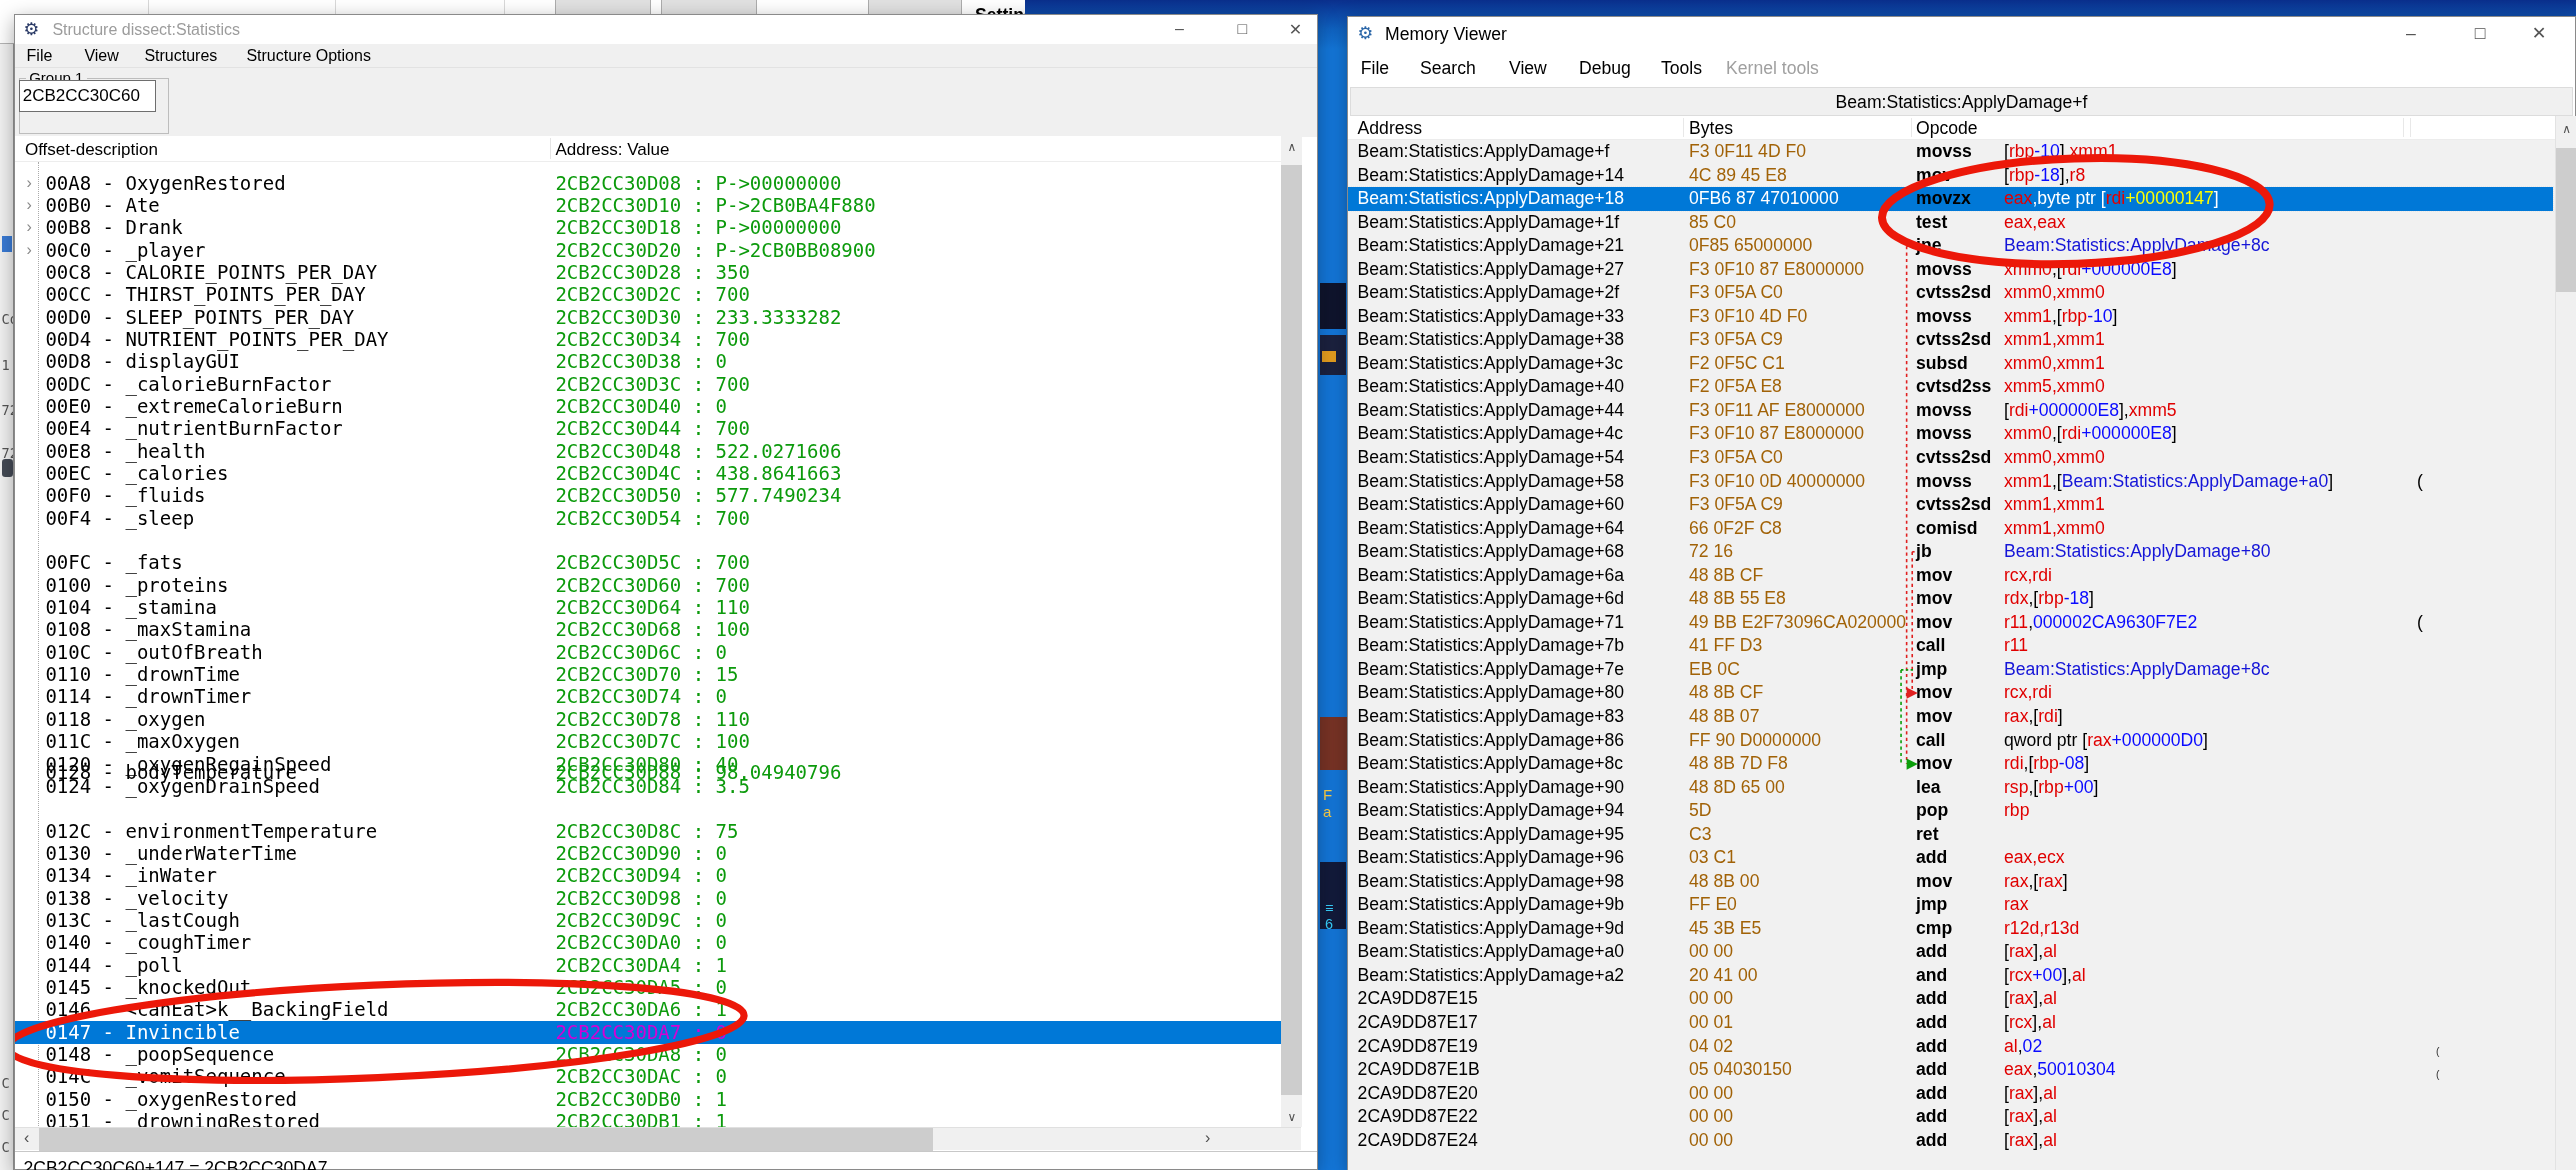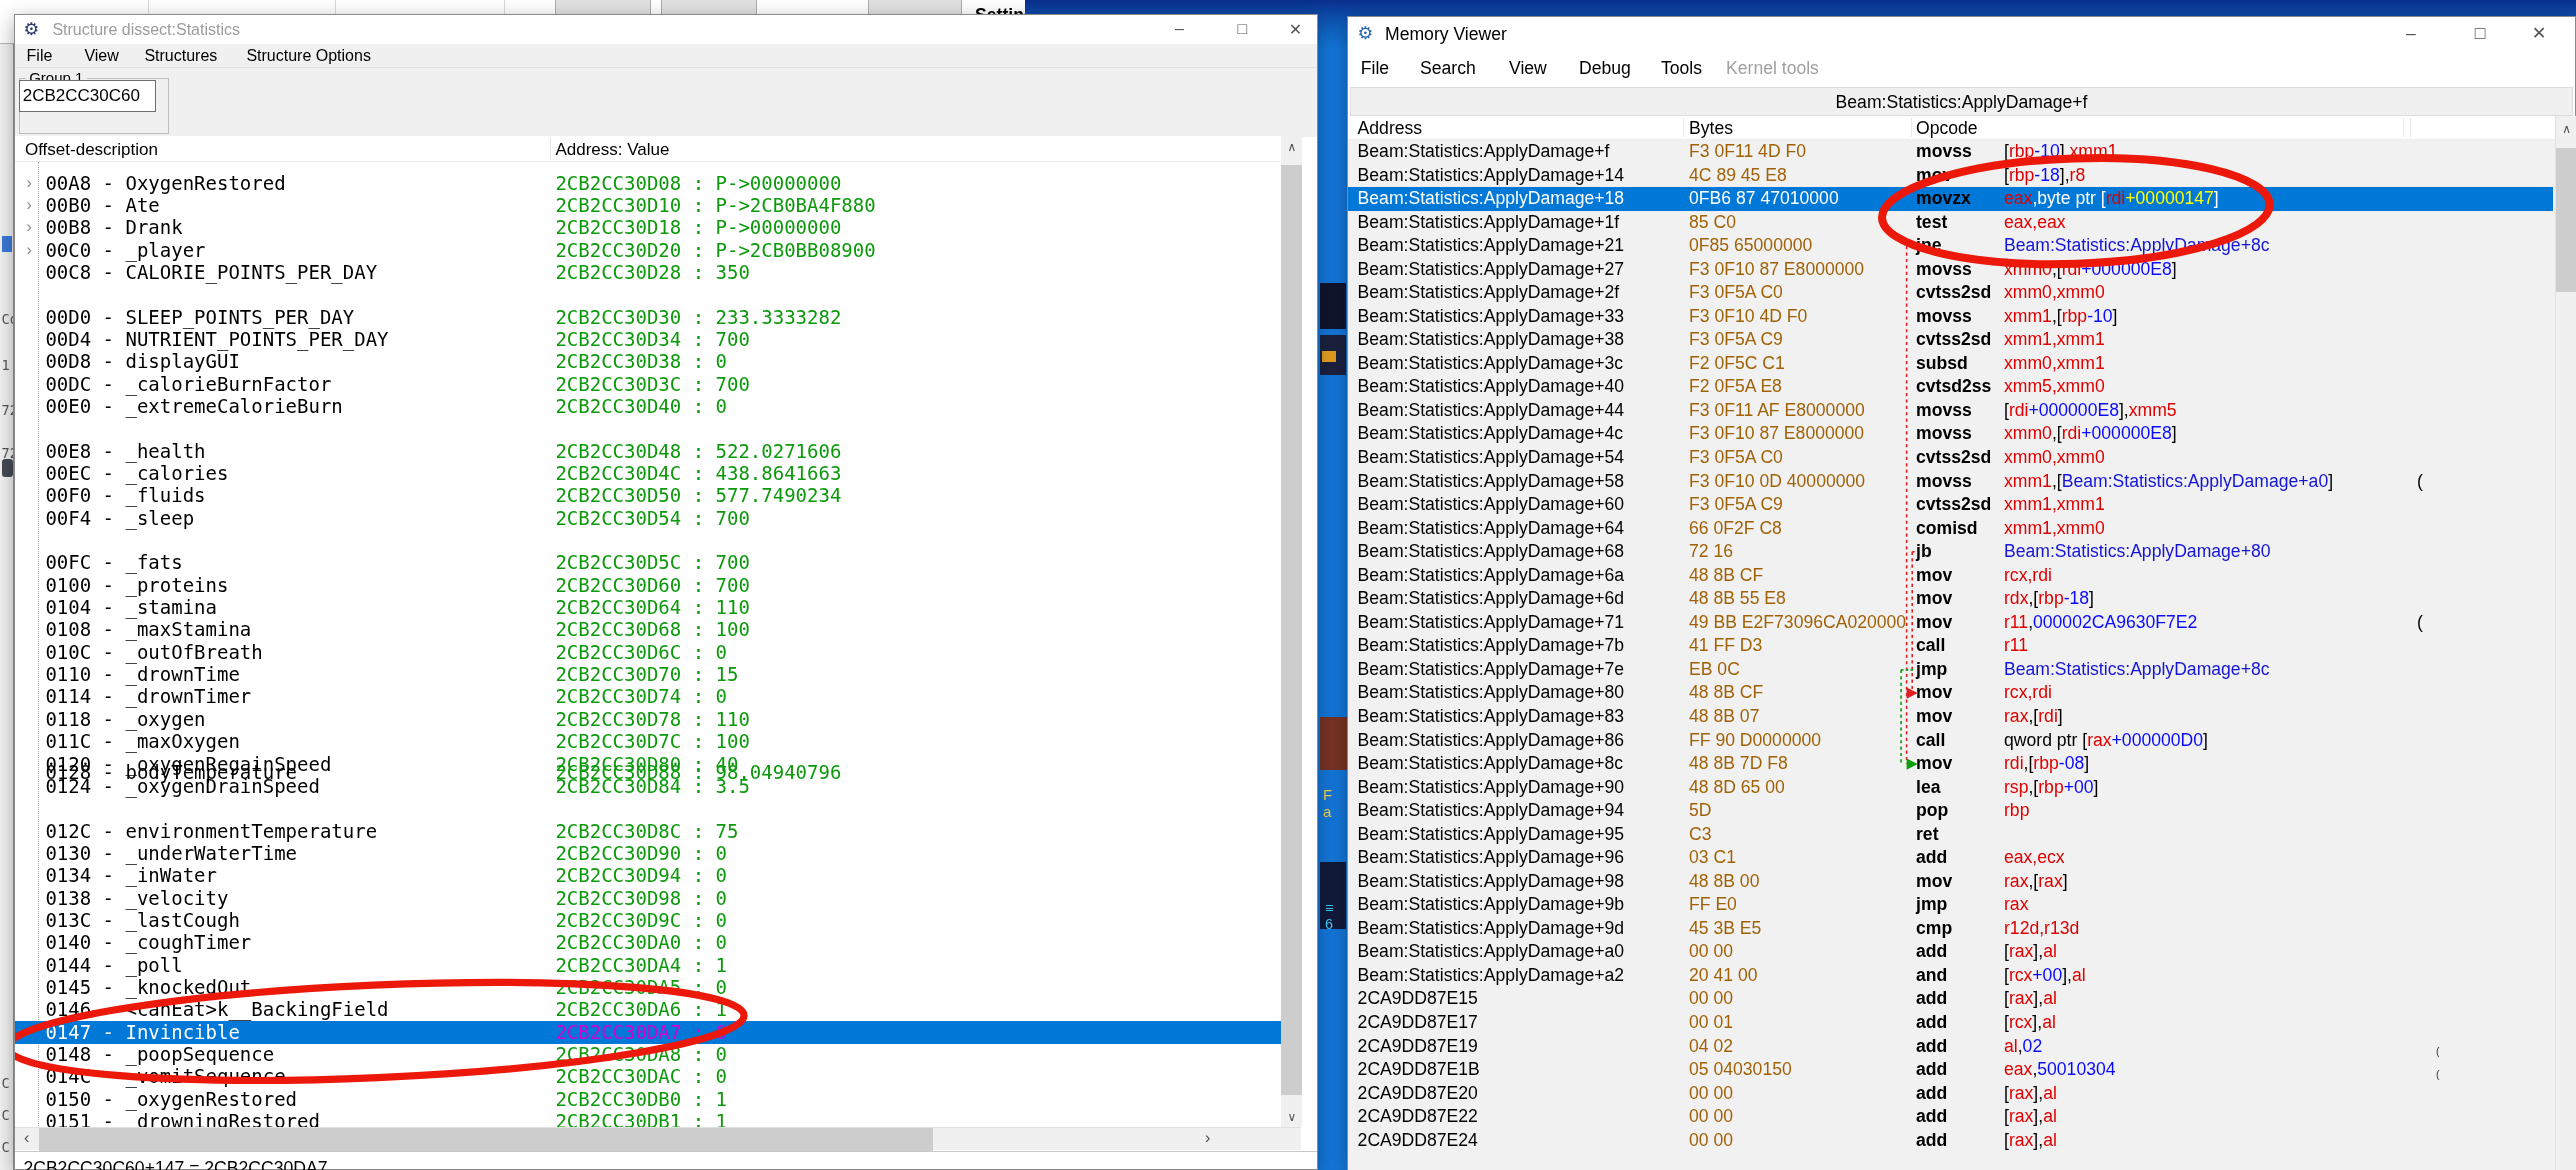--- a/index.html
+++ b/index.html
@@ -154,25 +154,27 @@
     <div class="chdiv"></div>
     <span class="ch2">Address: Value</span>
   </div>
   <div id="l-list">
     <div id="l-treeline"></div>
   <div class="lrow" style="top: 9.6px;"><span class="exp">›</span><span class="off">00A8 - OxygenRestored</span><span class="lval">2CB2CC30D08 : P-&gt;00000000</span></div>
       <div class="lrow" style="top: 32px;"><span class="exp">›</span><span class="off">00B0 - Ate</span><span class="lval">2CB2CC30D10 : P-&gt;2CB0BA4F880</span></div>
       <div class="lrow" style="top: 54px;"><span class="exp">›</span><span class="off">00B8 - Drank</span><span class="lval">2CB2CC30D18 : P-&gt;00000000</span></div>
       <div class="lrow" style="top: 77px;"><span class="exp">›</span><span class="off">00C0 - _player</span><span class="lval">2CB2CC30D20 : P-&gt;2CB0BB08900</span></div>
       <div class="lrow" style="top: 99px;"><span class="off">00C8 - CALORIE_POINTS_PER_DAY</span><span class="lval">2CB2CC30D28 : 350</span></div>
+      <div class="lrow" style="top: 121px;"><span class="off">00CC - THIRST_POINTS_PER_DAY</span><span class="lval">2CB2CC30D2C : 700</span></div>
       <div class="lrow" style="top: 144px;"><span class="off">00D0 - SLEEP_POINTS_PER_DAY</span><span class="lval">2CB2CC30D30 : 233.3333282</span></div>
       <div class="lrow" style="top: 166px;"><span class="off">00D4 - NUTRIENT_POINTS_PER_DAY</span><span class="lval">2CB2CC30D34 : 700</span></div>
       <div class="lrow" style="top: 188px;"><span class="off">00D8 - displayGUI</span><span class="lval">2CB2CC30D38 : 0</span></div>
       <div class="lrow" style="top: 211px;"><span class="off">00DC - _calorieBurnFactor</span><span class="lval">2CB2CC30D3C : 700</span></div>
       <div class="lrow" style="top: 233px;"><span class="off">00E0 - _extremeCalorieBurn</span><span class="lval">2CB2CC30D40 : 0</span></div>
+      <div class="lrow" style="top: 255px;"><span class="off">00E4 - _nutrientBurnFactor</span><span class="lval">2CB2CC30D44 : 700</span></div>
       <div class="lrow" style="top: 278px;"><span class="off">00E8 - _health</span><span class="lval">2CB2CC30D48 : 522.0271606</span></div>
       <div class="lrow" style="top: 300px;"><span class="off">00EC - _calories</span><span class="lval">2CB2CC30D4C : 438.8641663</span></div>
       <div class="lrow" style="top: 322px;"><span class="off">00F0 - _fluids</span><span class="lval">2CB2CC30D50 : 577.7490234</span></div>
       <div class="lrow" style="top: 345px;"><span class="off">00F4 - _sleep</span><span class="lval">2CB2CC30D54 : 700</span></div>
       <div class="lrow" style="top: 389px;"><span class="off">00FC - _fats</span><span class="lval">2CB2CC30D5C : 700</span></div>
       <div class="lrow" style="top: 412px;"><span class="off">0100 - _proteins</span><span class="lval">2CB2CC30D60 : 700</span></div>
       <div class="lrow" style="top: 434px;"><span class="off">0104 - _stamina</span><span class="lval">2CB2CC30D64 : 110</span></div>
       <div class="lrow" style="top: 456px;"><span class="off">0108 - _maxStamina</span><span class="lval">2CB2CC30D68 : 100</span></div>
       <div class="lrow" style="top: 479px;"><span class="off">010C - _outOfBreath</span><span class="lval">2CB2CC30D6C : 0</span></div>
       <div class="lrow" style="top: 501px;"><span class="off">0110 - _drownTime</span><span class="lval">2CB2CC30D70 : 15</span></div>

